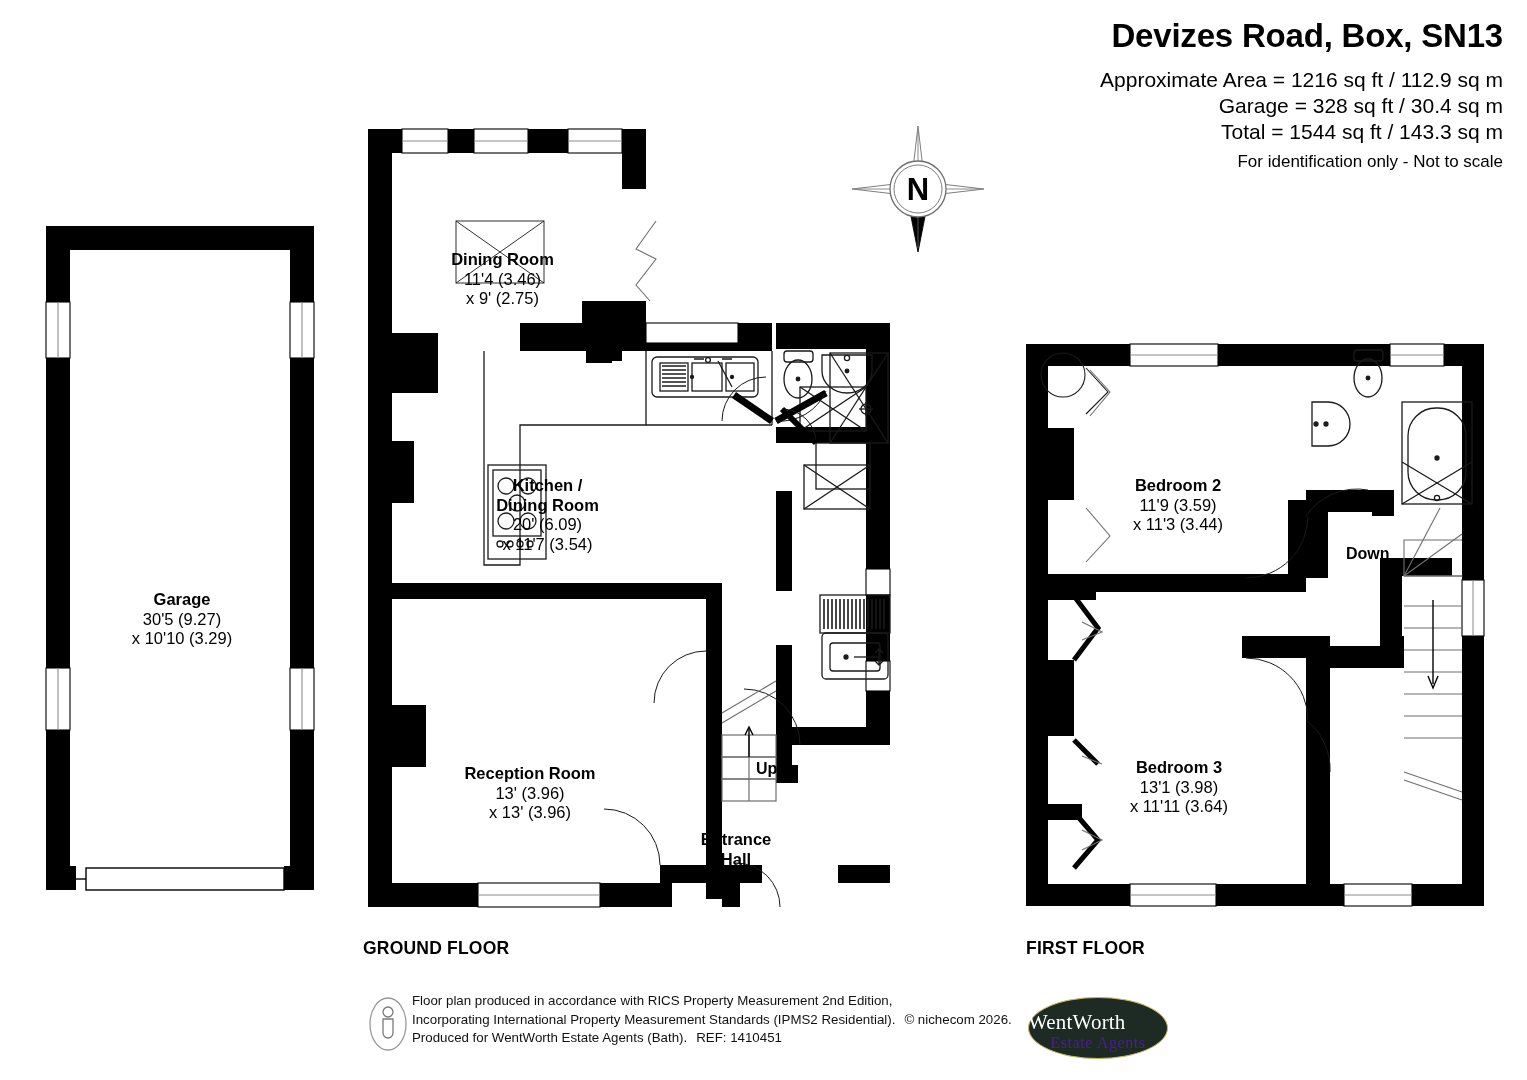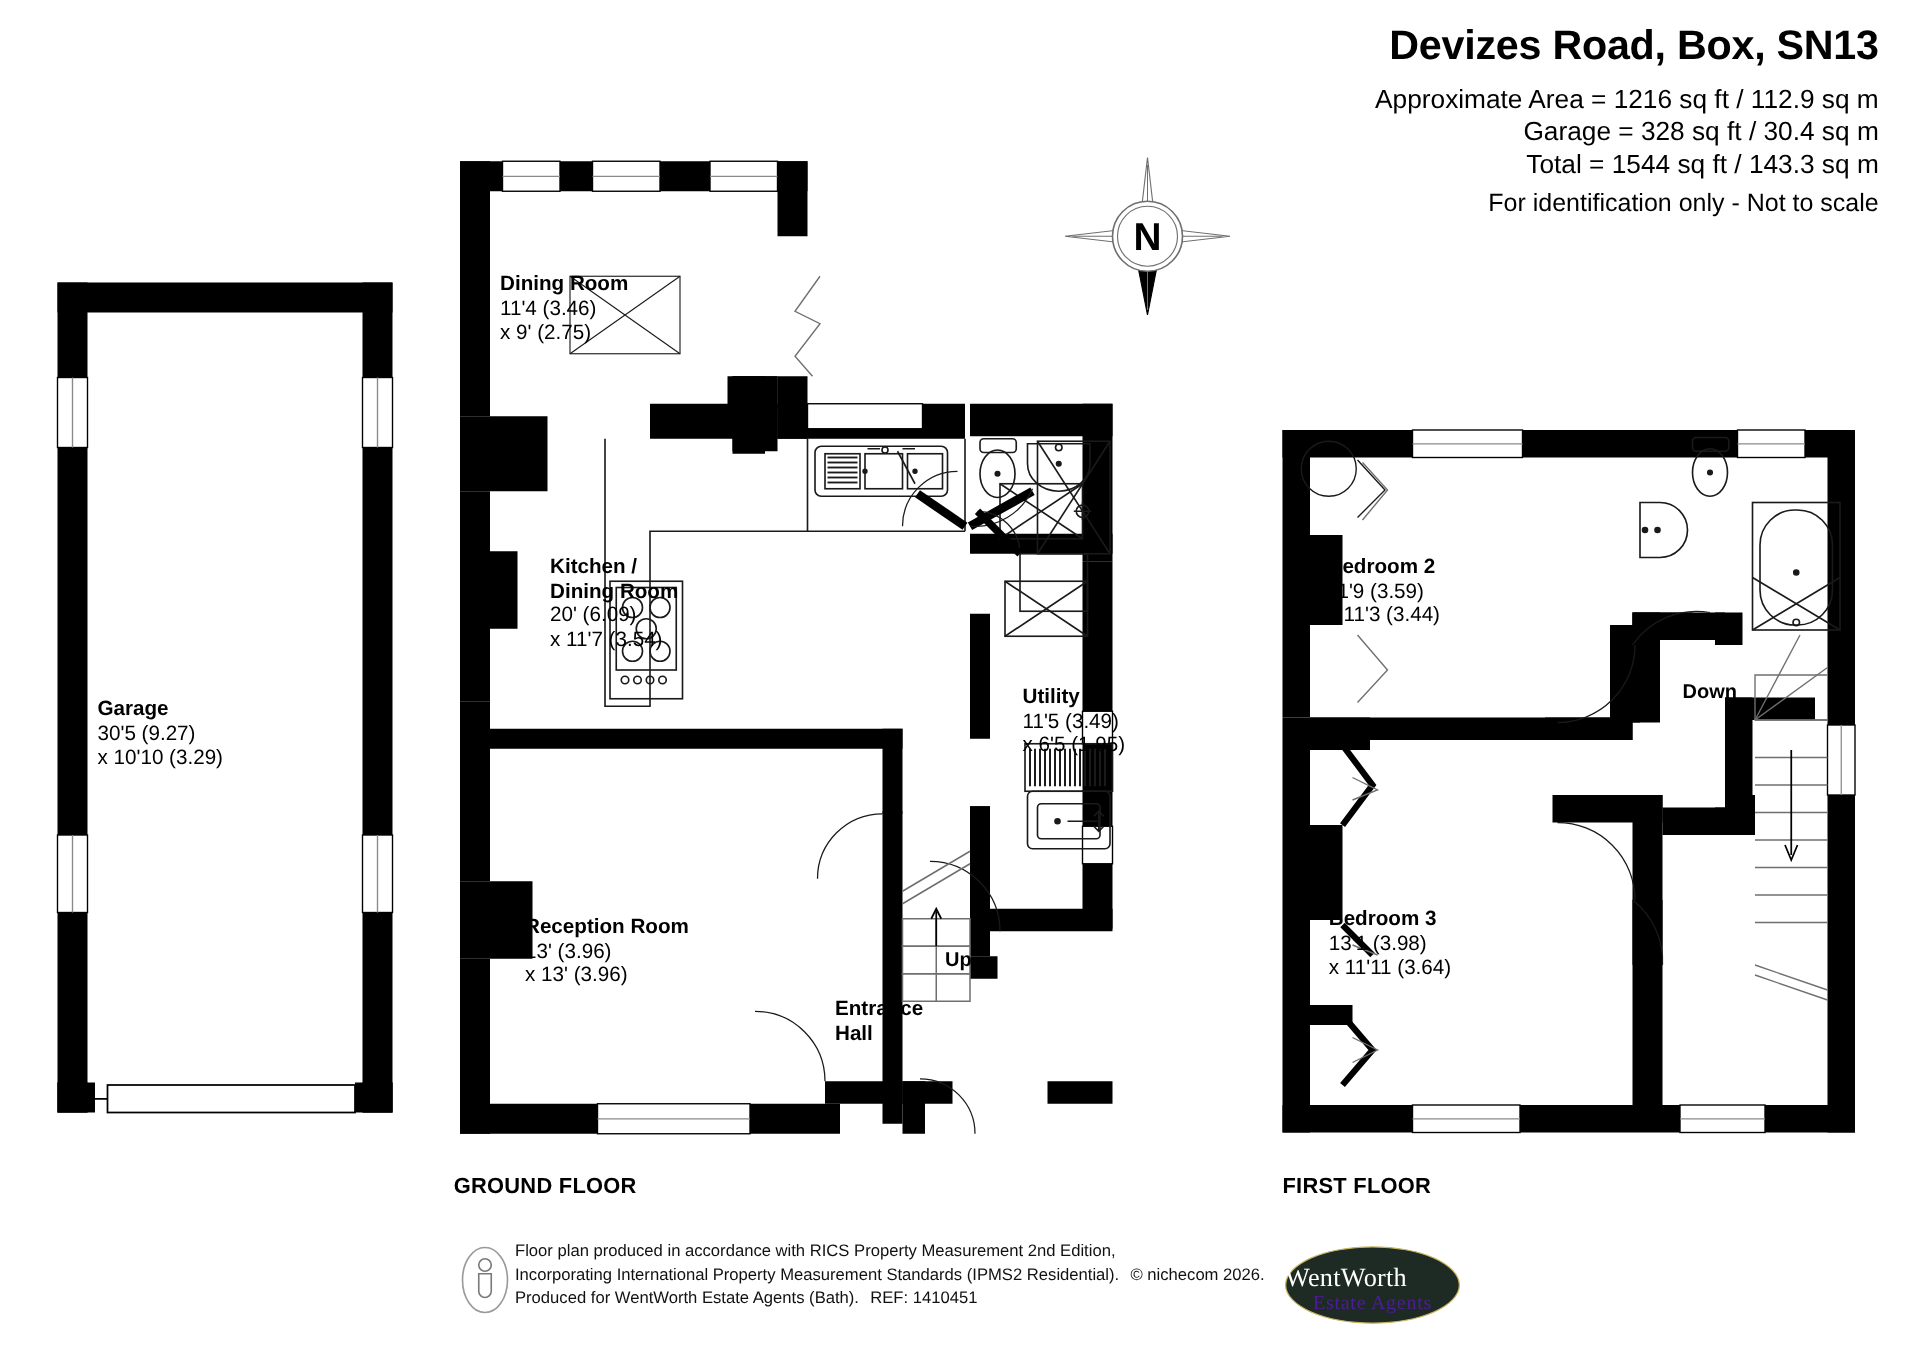--- a/index.html
+++ b/index.html
@@ -35,42 +35,44 @@
     letter-spacing: -0.2px;
     line-height: 1.1;
     margin: 0 0 13px 0;
   }
   .areaLine {
     font-size: 21px;
     line-height: 26px;
     font-weight: normal;
   }
   #disclaimer {
-    font-size: 20px;
+    font-size: 17px;
     margin-top: 7px;
   }
 
   
   .floorCaption {
     position: absolute;
     font-size: 17.5px;
     font-weight: bold;
     letter-spacing: 0.2px;
   }
   #caption-ground { left: 363px; top: 938px; }
   #caption-first  { left: 1026px; top: 938px; }
 
   
   .planSvg { position: absolute; }
 
   
   .roomLabel {
     position: absolute;
+    text-align: center;
     line-height: 19.5px;
     white-space: nowrap;
+    margin-top: 32px;
   }
   .roomLabel .rname {
     font-size: 16.5px;
     font-weight: bold;
     display: block;
   }
   .roomLabel .rdim {
     font-size: 16.5px;
     font-weight: normal;
     display: block;
@@ -448,25 +450,20 @@
     <span class="rdim">x 9' (2.75)</span>
   </div>
 
   <div class="roomLabel" style="left:440px; top:444px; width:215px;">
     <span class="rname">Kitchen /</span>
     <span class="rname">Dining Room</span>
     <span class="rdim">20' (6.09)</span>
     <span class="rdim">x 11'7 (3.54)</span>
   </div>
 
-  <div class="roomLabel" style="left:818px; top:548px; width:145px;">
-    <span class="rname">Utility</span>
-    <span class="rdim">11'5 (3.49)</span>
-    <span class="rdim">x 6'5 (1.95)</span>
-  </div>
 
   <div class="roomLabel" style="left:420px; top:732px; width:220px;">
     <span class="rname">Reception Room</span>
     <span class="rdim">13' (3.96)</span>
     <span class="rdim">x 13' (3.96)</span>
   </div>
 
   <div class="roomLabel" style="left:668px; top:798px; width:136px;">
     <span class="rname">Entrance</span>
     <span class="rname">Hall</span>

